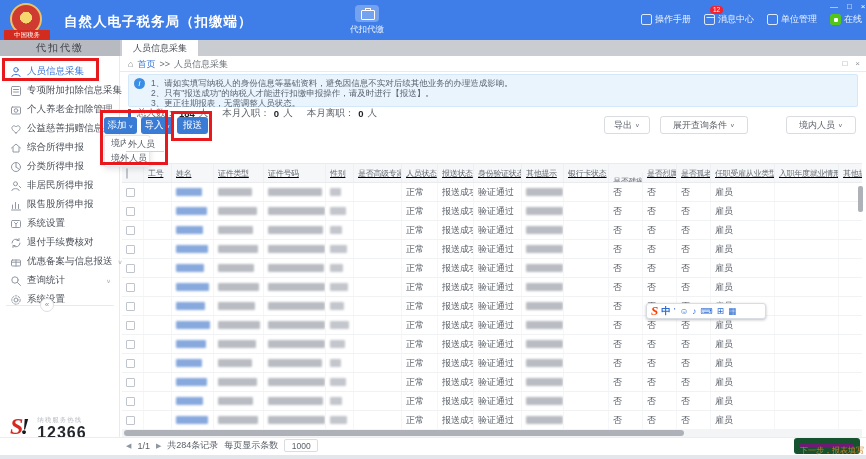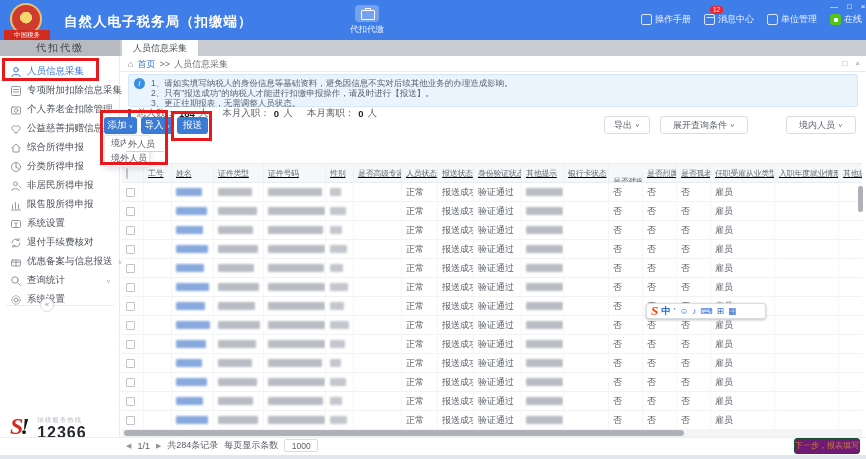--- a/index.html
+++ b/index.html
@@ -75,21 +75,21 @@
   .vscroll-thumb{left:858px;top:186px;width:5px;height:26px;background:#aeb2b8;border-radius:2px;}
   
   .ime{left:646px;top:303px;width:120px;height:16px;background:#fff;border:1px solid #d8dde3;border-radius:3px;box-shadow:0 1px 3px rgba(0,0,0,.25);display:flex;align-items:center;gap:3px;padding:0 4px;z-index:25;}
   .ime-logo{color:#ff3e00;font-weight:bold;font-style:italic;font-size:13px;line-height:14px;font-family:"Liberation Serif","DejaVu Serif",serif;}
   .ime-mode{color:#2b6bd0;font-size:9.5px;font-weight:bold;}
   .ime-ic{color:#2b6bd0;font-size:8.5px;line-height:14px;}
   
   .pagebar{left:0px;top:437px;width:866px;height:18px;background:#fff;border-top:1px solid #ebedf0;}
   .pager{left:126px;top:439px;display:flex;align-items:center;gap:6px;font-size:9px;color:#5a6068;}
   .pg-input{width:34px;height:13px;border:1px solid #d9dce1;border-radius:2px;font-size:8.5px;color:#5a6068;text-align:center;line-height:12px;background:#fff;}
-  .next-btn{left:794px;top:438px;width:66px;height:16px;border:1px solid #14532d;border-radius:3px;background:#701a75;color:#c9822e;font-size:8px;line-height:14px;text-align:center;white-space:nowrap;}
+  .next-btn{left:794px;top:438px;width:66px;height:16px;border:6px solid #14532d;border-radius:3px;background:#701a75;color:#c9822e;font-size:8px;line-height:14px;text-align:center;white-space:nowrap;}
   .footer-strip{left:0;top:455px;width:866px;height:4px;background:#e3e6ea;}
 </style>
 </head>
 <body>
 
 <div id="app">
 
   <div class="abs titlebar"></div>
   <div class="abs" style="left:10px;top:3px;">
       <div class="emblem"></div>

